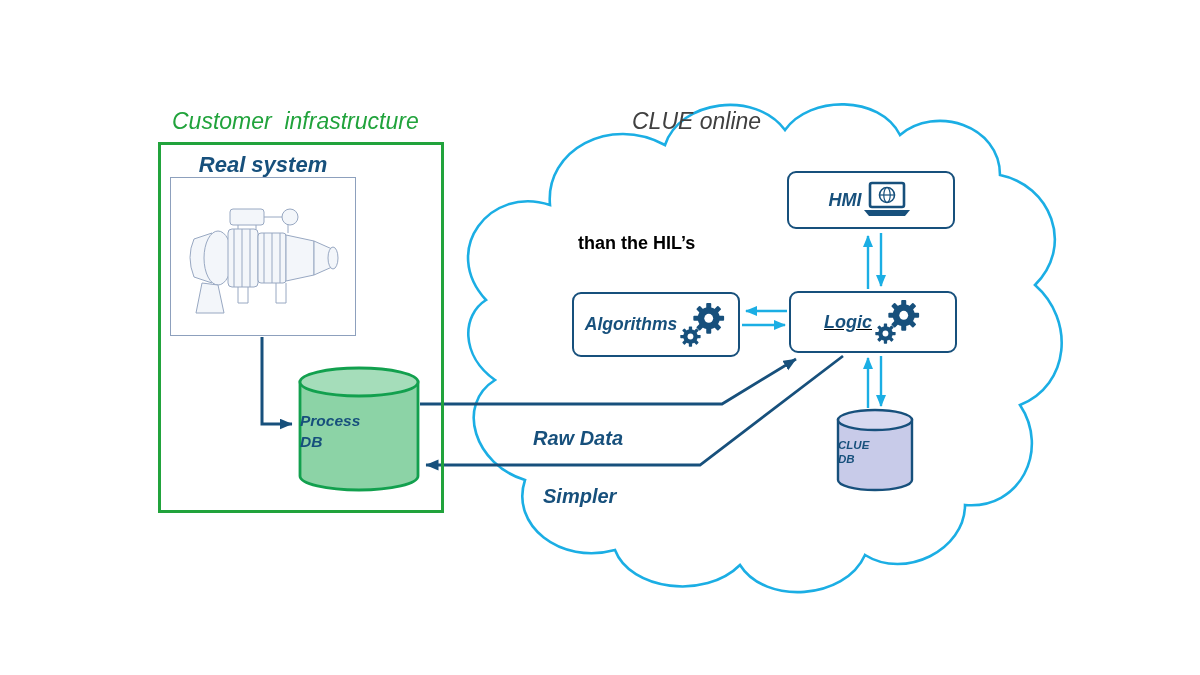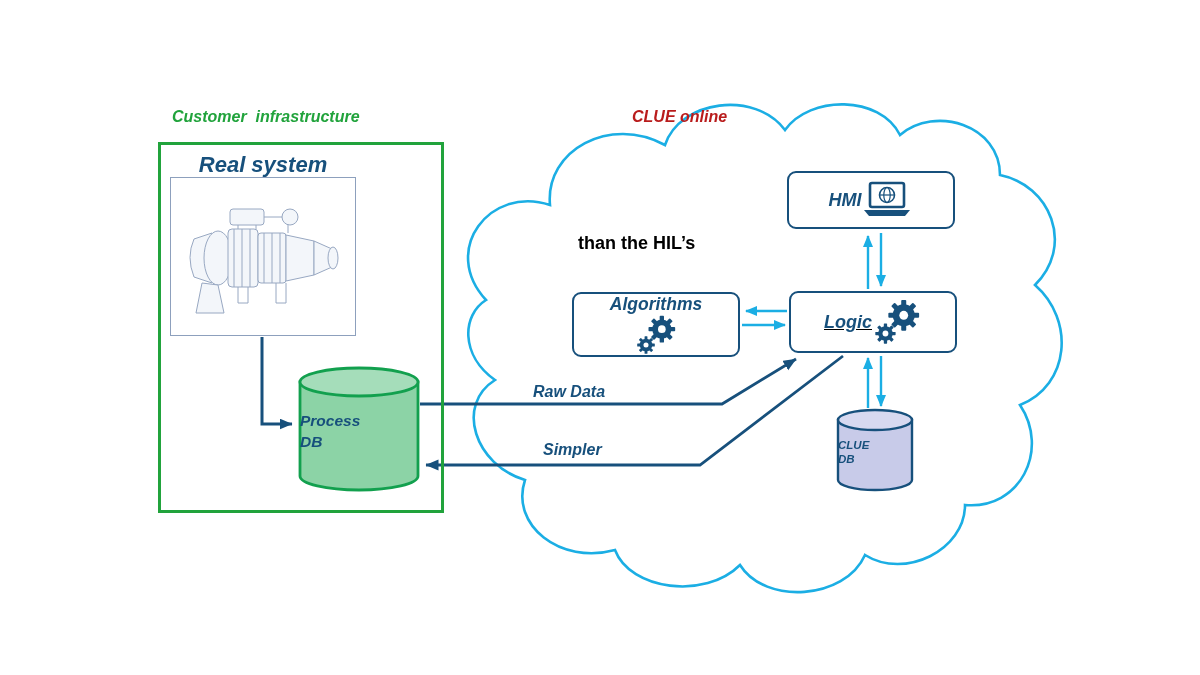--- a/index.html
+++ b/index.html
@@ -3,23 +3,23 @@
 <meta charset="utf-8">
 <style>
   html,body { margin:0; padding:0; background:#ffffff; }
   .canvas {
     position:relative; width:1200px; height:675px; background:#fff;
     font-family:"Liberation Sans", sans-serif; overflow:hidden;
   }
   .abs { position:absolute; }
   svg.layer { position:absolute; left:0; top:0; }
 
-  .title { font-style:italic; font-weight:bold; font-size:16px; white-space:pre; }
+  .title { font-style:italic; font-weight:normal; font-size:23px; white-space:pre; }
   .title-customer { left:172px; top:108px; color:#21A33C; }
-  .title-clue { left:632px; top:108px; color:#b91c1c;text-align:right; }
+  .title-clue { left:632px; top:108px; color:#404040;text-align:right; }
 
   .green-box {
     left:158px; top:142px; width:286px; height:371px;
     border:3px solid #21A33C; background:transparent; box-sizing:border-box;
   }
   .real-system-label {
     left:170px; top:152px; width:186px; text-align:center;
     color:#17507C; font-style:italic; font-weight:bold; font-size:22px;
   }
   .image-box {
@@ -32,31 +32,31 @@
   }
   .process-db-label { left:300px; top:410px; width:118px; font-size:15.5px; line-height:21px; }
   .clue-db-label   { left:838px; top:438px; width:55px;  font-size:11.5px; line-height:14px; }
 
   .node-box {
     position:absolute; background:#fff; box-sizing:border-box;
     border:2.6px solid #17507C; border-radius:9px;
     display:flex; align-items:center; justify-content:center; 
   }
   .hmi-box        { left:787px; top:171px; width:168px; height:58px; }
-  .algorithms-box { left:572px; top:292px; width:168px; height:65px;flex-direction:column; }
+  .algorithms-box { left:572px; top:292px; width:168px; height:65px; }
   .logic-box      { left:789px; top:291px; width:168px; height:62px;text-decoration:underline; }
   .node-label { font-style:italic; font-weight:bold; color:#17507C; font-size:18px; }
   .algorithms-box .node-label { font-size:17.5px; }
 
   .note { left:551px; top:232px; color:#000; font-weight:bold; font-size:18px; line-height:1.3; }
   .note .check { margin-right:3px; }
   .note-line2 { padding-left:27px; }
 
   .flow-label {
-    position:absolute; color:#17507C; font-style:italic; font-weight:bold; font-size:16px;
+    position:absolute; color:#17507C; font-style:italic; font-weight:bold; font-size:20px;margin-top:44px;
   }
   .raw-data-label { left:533px; top:383px; }
   .results-label  { left:543px; top:441px; }
 </style>
 </head>
 <body>
 
 <div class="canvas">
 
   <svg class="layer" width="1200" height="675" viewBox="0 0 1200 675">

